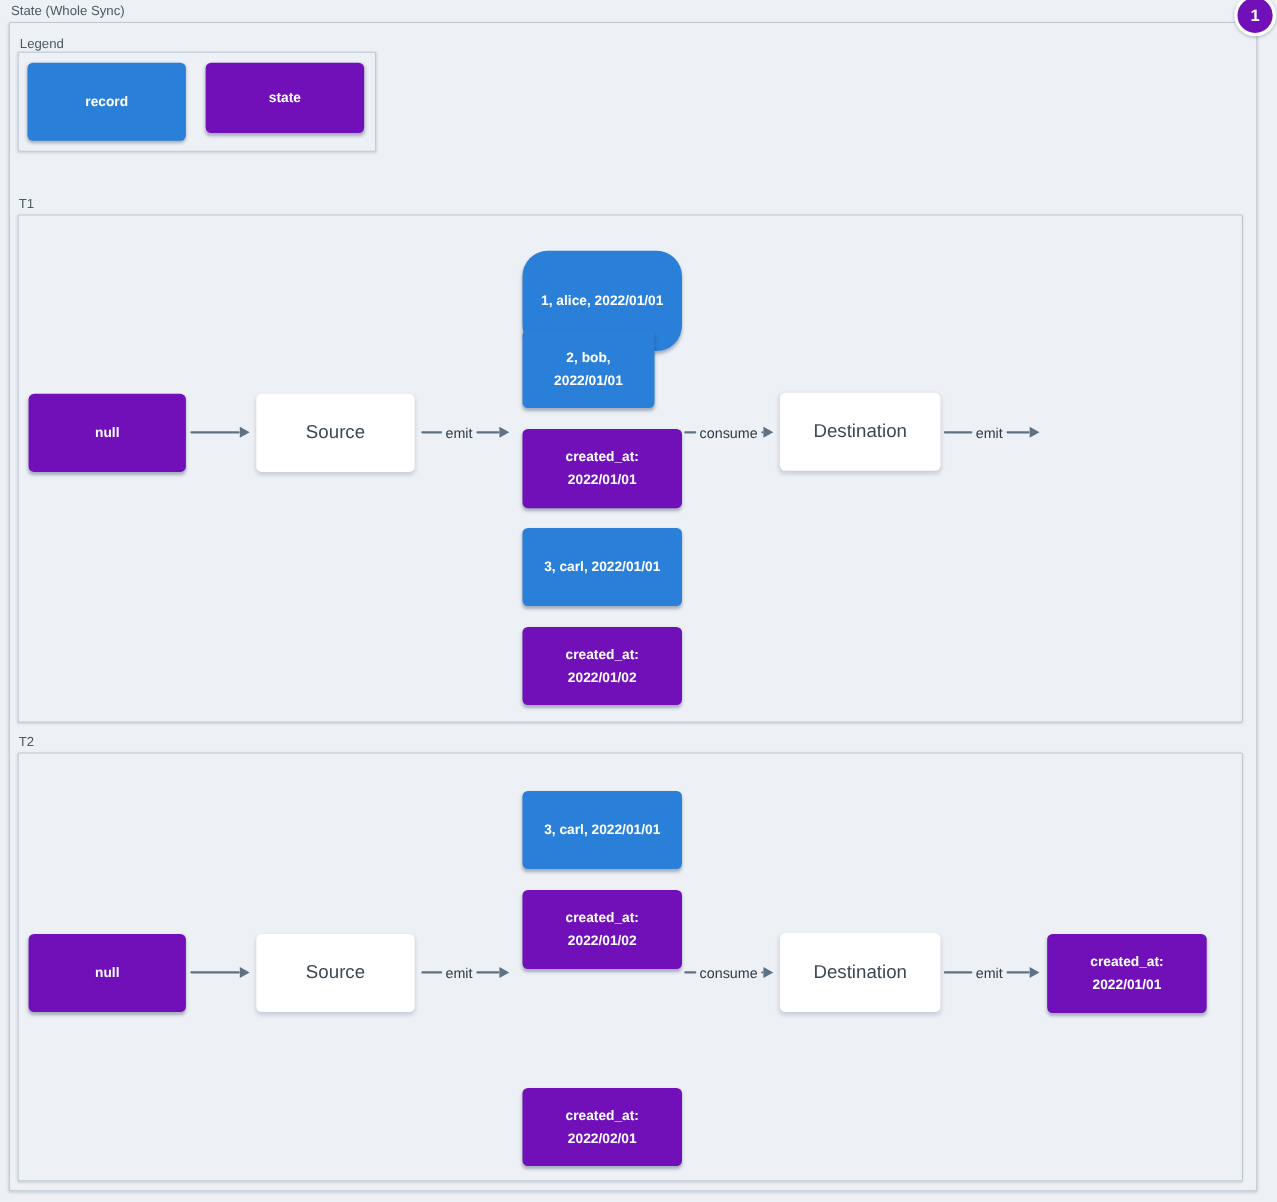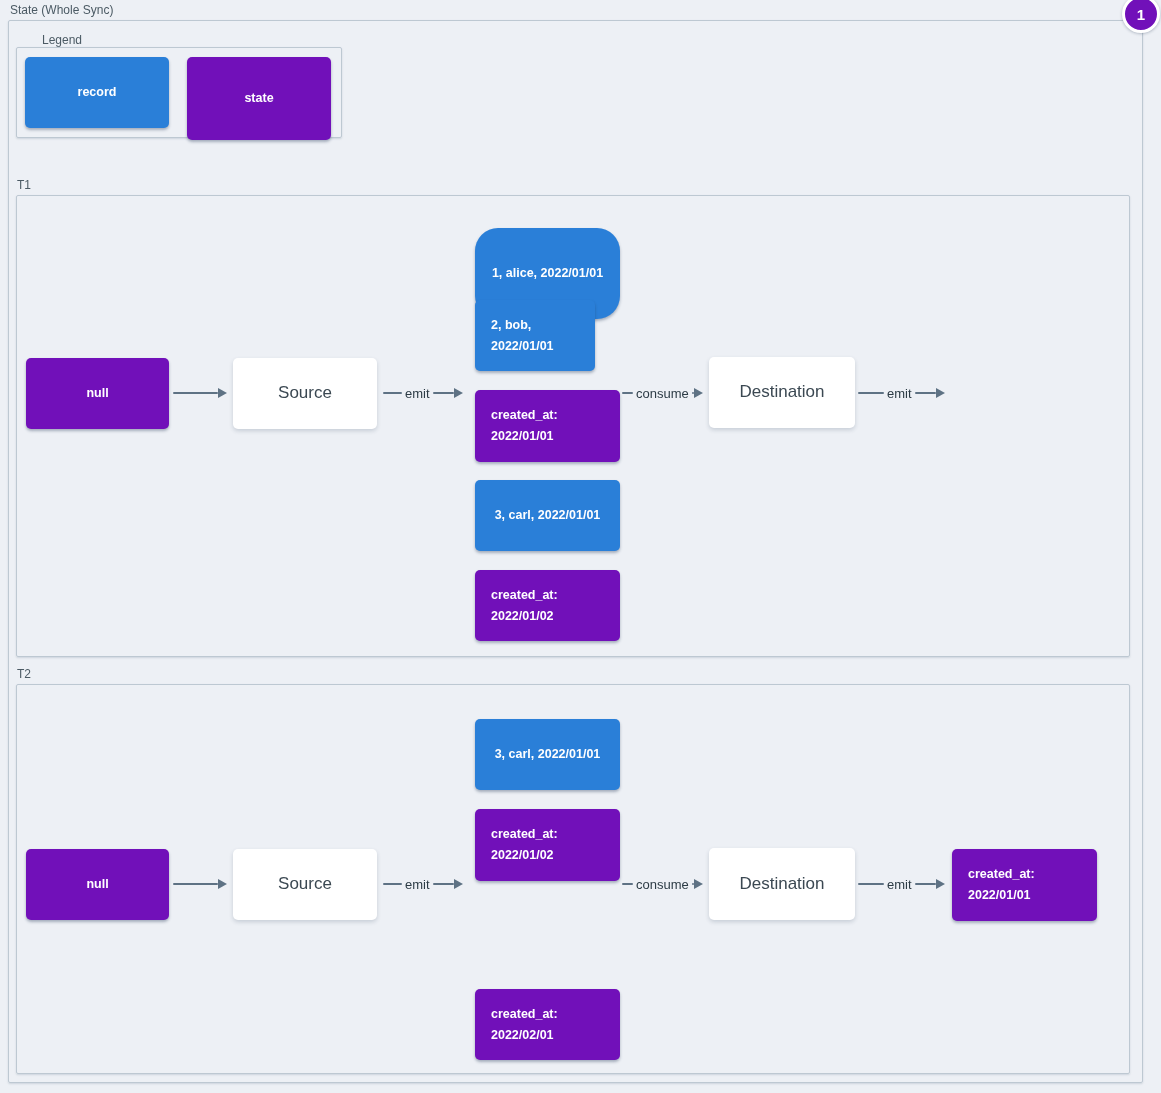--- a/index.html
+++ b/index.html
@@ -4,21 +4,21 @@
 <style>
   html,body{margin:0;padding:0;}
   body{font-family:"Liberation Sans", sans-serif; background:#edf0f5;}
   #app{position:relative; width:1161px; height:1093px; background:var(--background,#edf0f5); overflow:hidden;}
 
   .frame{position:absolute; border:1px solid #bdc8d2; border-radius:2px; box-shadow:0 1px 2px rgba(110,130,150,.25);}
   .frame-label{position:absolute; font-size:12px; color:#4b5a64; line-height:1; white-space:nowrap;}
 
   .node{
     position:absolute; display:flex; align-items:center; justify-content:center;
-    border-radius:5px; font-size:12.5px; font-weight:600;
+    text-align:center; border-radius:5px; font-size:12.5px; font-weight:600;
     line-height:1.65; padding:0 16px; box-sizing:border-box;
   }
   .node.record{background:var(--record,#2a7fd8); color:#ffffff; box-shadow:0 2px 3px rgba(30,50,80,.35);}
   .node.state{background:var(--state,#7110b9); color:#ffffff; box-shadow:0 2px 3px rgba(30,50,80,.35);}
   .node.plain{background:#ffffff; color:#3b4852; font-weight:500; font-size:17px; box-shadow:0 2px 4px rgba(30,50,80,.18);}
 
   .arrow{position:absolute; height:16px; display:flex; align-items:center;justify-content:center;}
   .arrow .seg{height:2px; background:var(--arrow,#5e7284); border-radius:1px;}
   .arrow .seg.grow{flex:1;}
   .arrow .alabel{font-size:13px; color:#2c3b45; font-weight:500; line-height:1; padding:0 3px; white-space:nowrap;}
@@ -35,23 +35,23 @@
 <body>
 
 <div id="app">
 
   <div class="frame" style="left:8px; top:20px; width:1133px; height:1061px;"></div>
   <div class="frame-label" style="left:10px; top:4px;">State (Whole Sync)</div>
 
   <div class="badge" style="left:1122px; top:-5px;">1</div>
 
   <div class="frame" style="left:16px; top:47px; width:324px; height:89px;"></div>
-  <div class="frame-label" style="left:18px; top:34px;margin-left:24px;">Legend</div>
+  <div class="frame-label" style="left:18px; top:34px;">Legend</div>
   <div class="node record" style="left:25px; top:57px; width:144px; height:71px;">record</div>
-  <div class="node state" style="left:187px; top:57px; width:144px; height:83px;">state</div>
+  <div class="node state" style="left:187px; top:57px; width:144px; height:64px;">state</div>
 
   <div class="frame" style="left:16px; top:195px; width:1112px; height:460px;"></div>
   <div class="frame-label" style="left:17px; top:179px;">T1</div>
 
   <div class="node state" style="left:26px; top:358px; width:143px; height:71px;">null</div>
 
   <div class="arrow" style="left:173px; top:385px; width:54px;">
     <div class="seg grow"></div>
     <div class="head"></div>
   </div>

